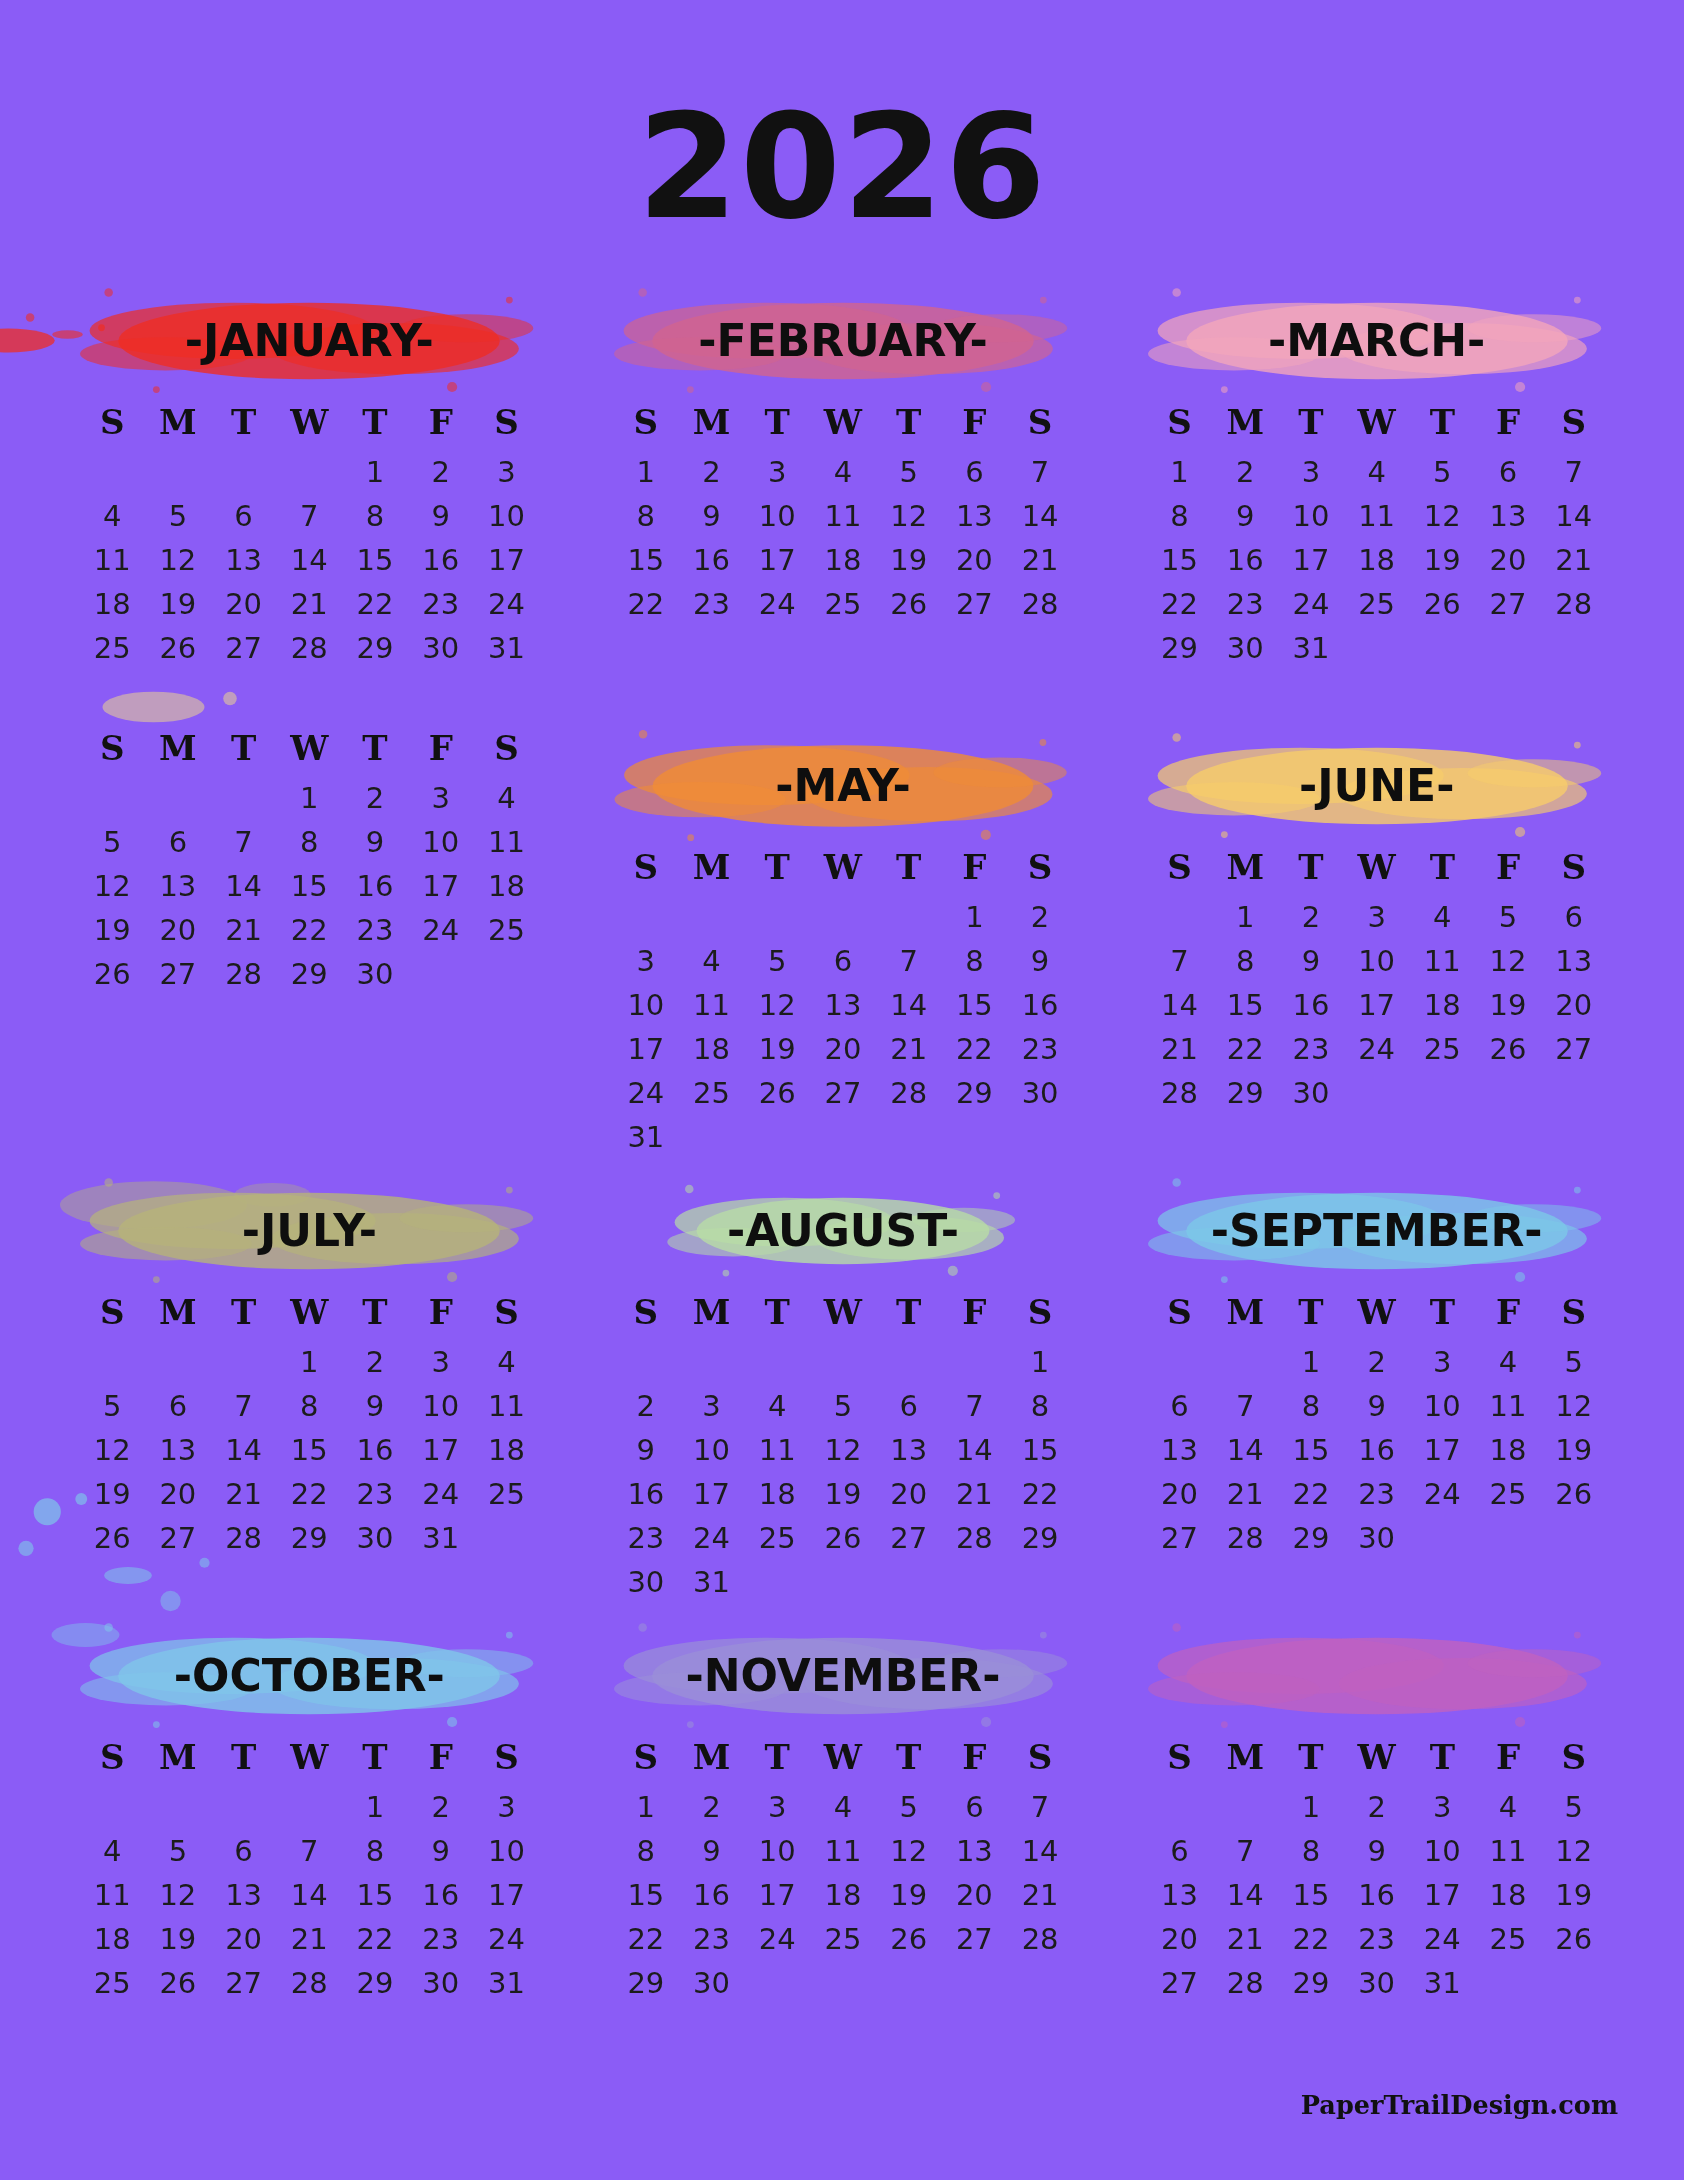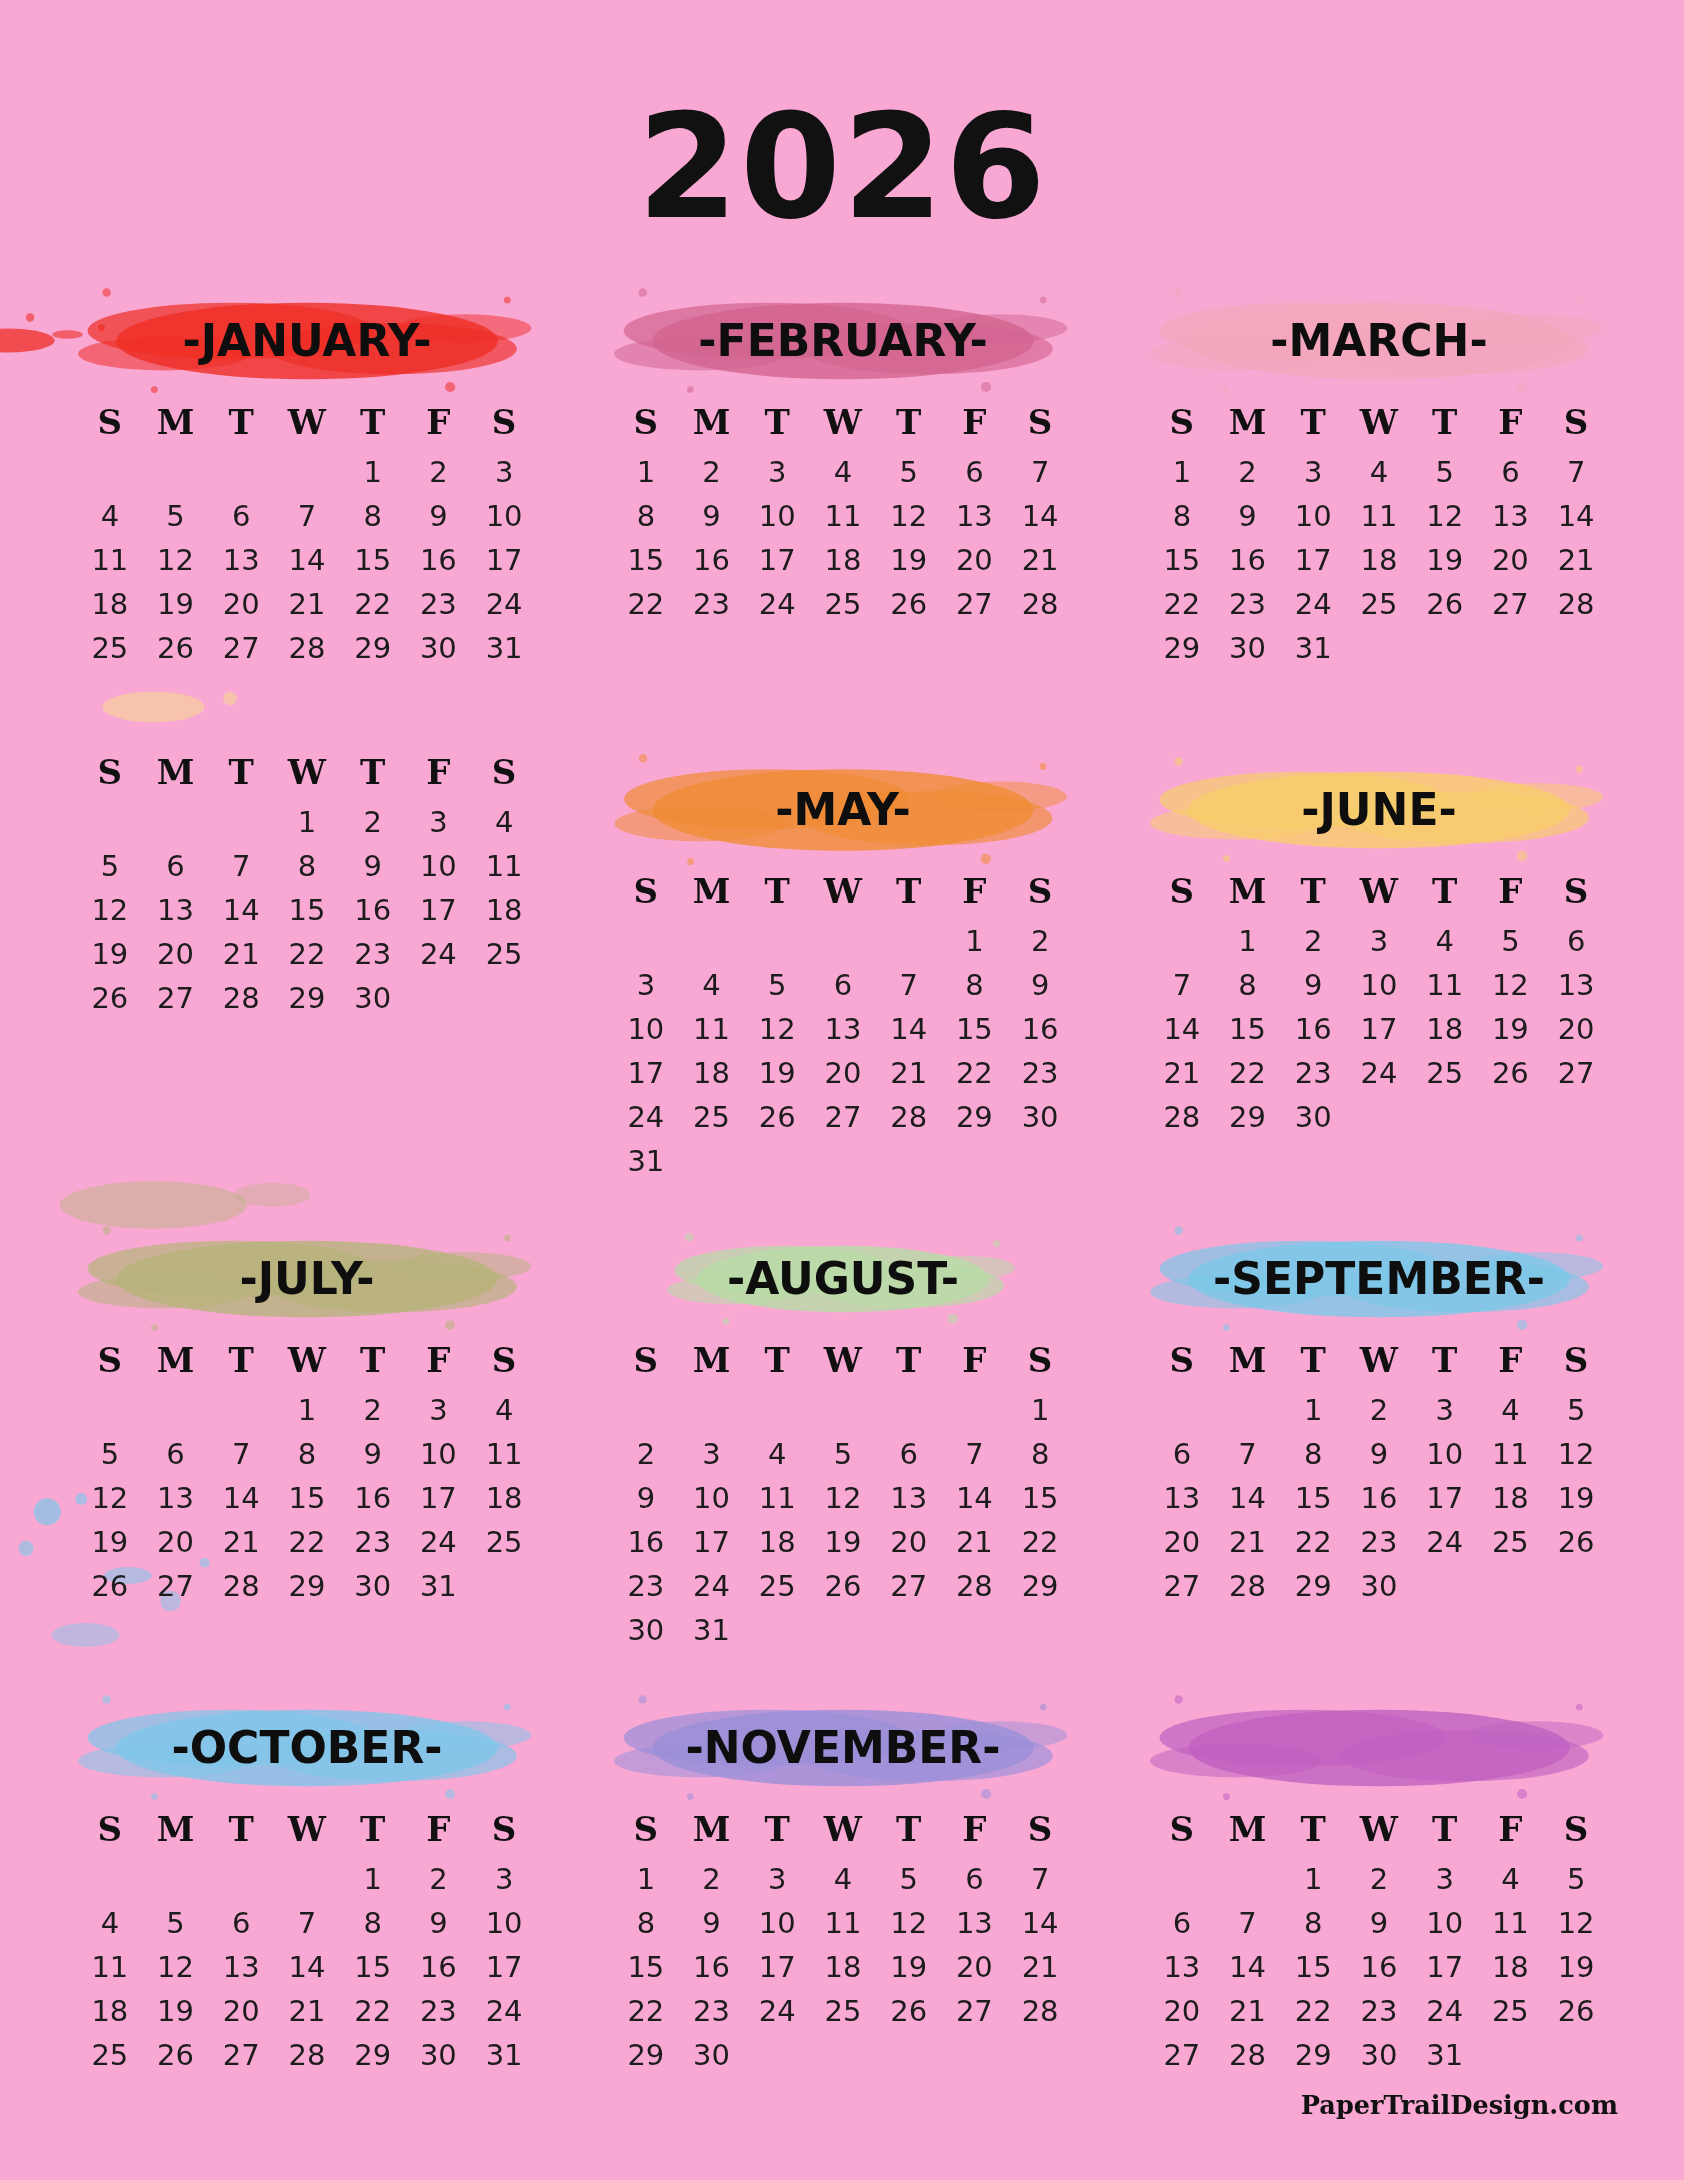--- a/index.html
+++ b/index.html
@@ -12,21 +12,21 @@
     height: 2181px;
     font-family: "Liberation Serif", serif;
     position: relative;
     overflow: hidden;
   }
 
   #page {
     position: relative;
     width: 1685px;
     height: 2181px;
-    background: #f9a8d4;
+    background: #8b5cf6;
   }
 
   #year-title {
     text-align: center;
     font-family: "DejaVu Sans", sans-serif;
     font-weight: 700;
     font-size: 145px;
     letter-spacing: 1.7px;
     color: #111111;
     line-height: 1;
@@ -37,21 +37,20 @@
   #calendar-grid {
     position: absolute;
     top: 281px;
     left: 51px;
     width: 1584px;
     display: grid;
     grid-template-columns: repeat(3, 1fr);
     grid-auto-rows: 445px;
     column-gap: 17px;
     row-gap: 0px;
-    gap: 24px;
   }
 
   .month {
     position: relative;
     padding: 0;
   }
 
   .month-header {
     position: relative;
     height: 119px;

